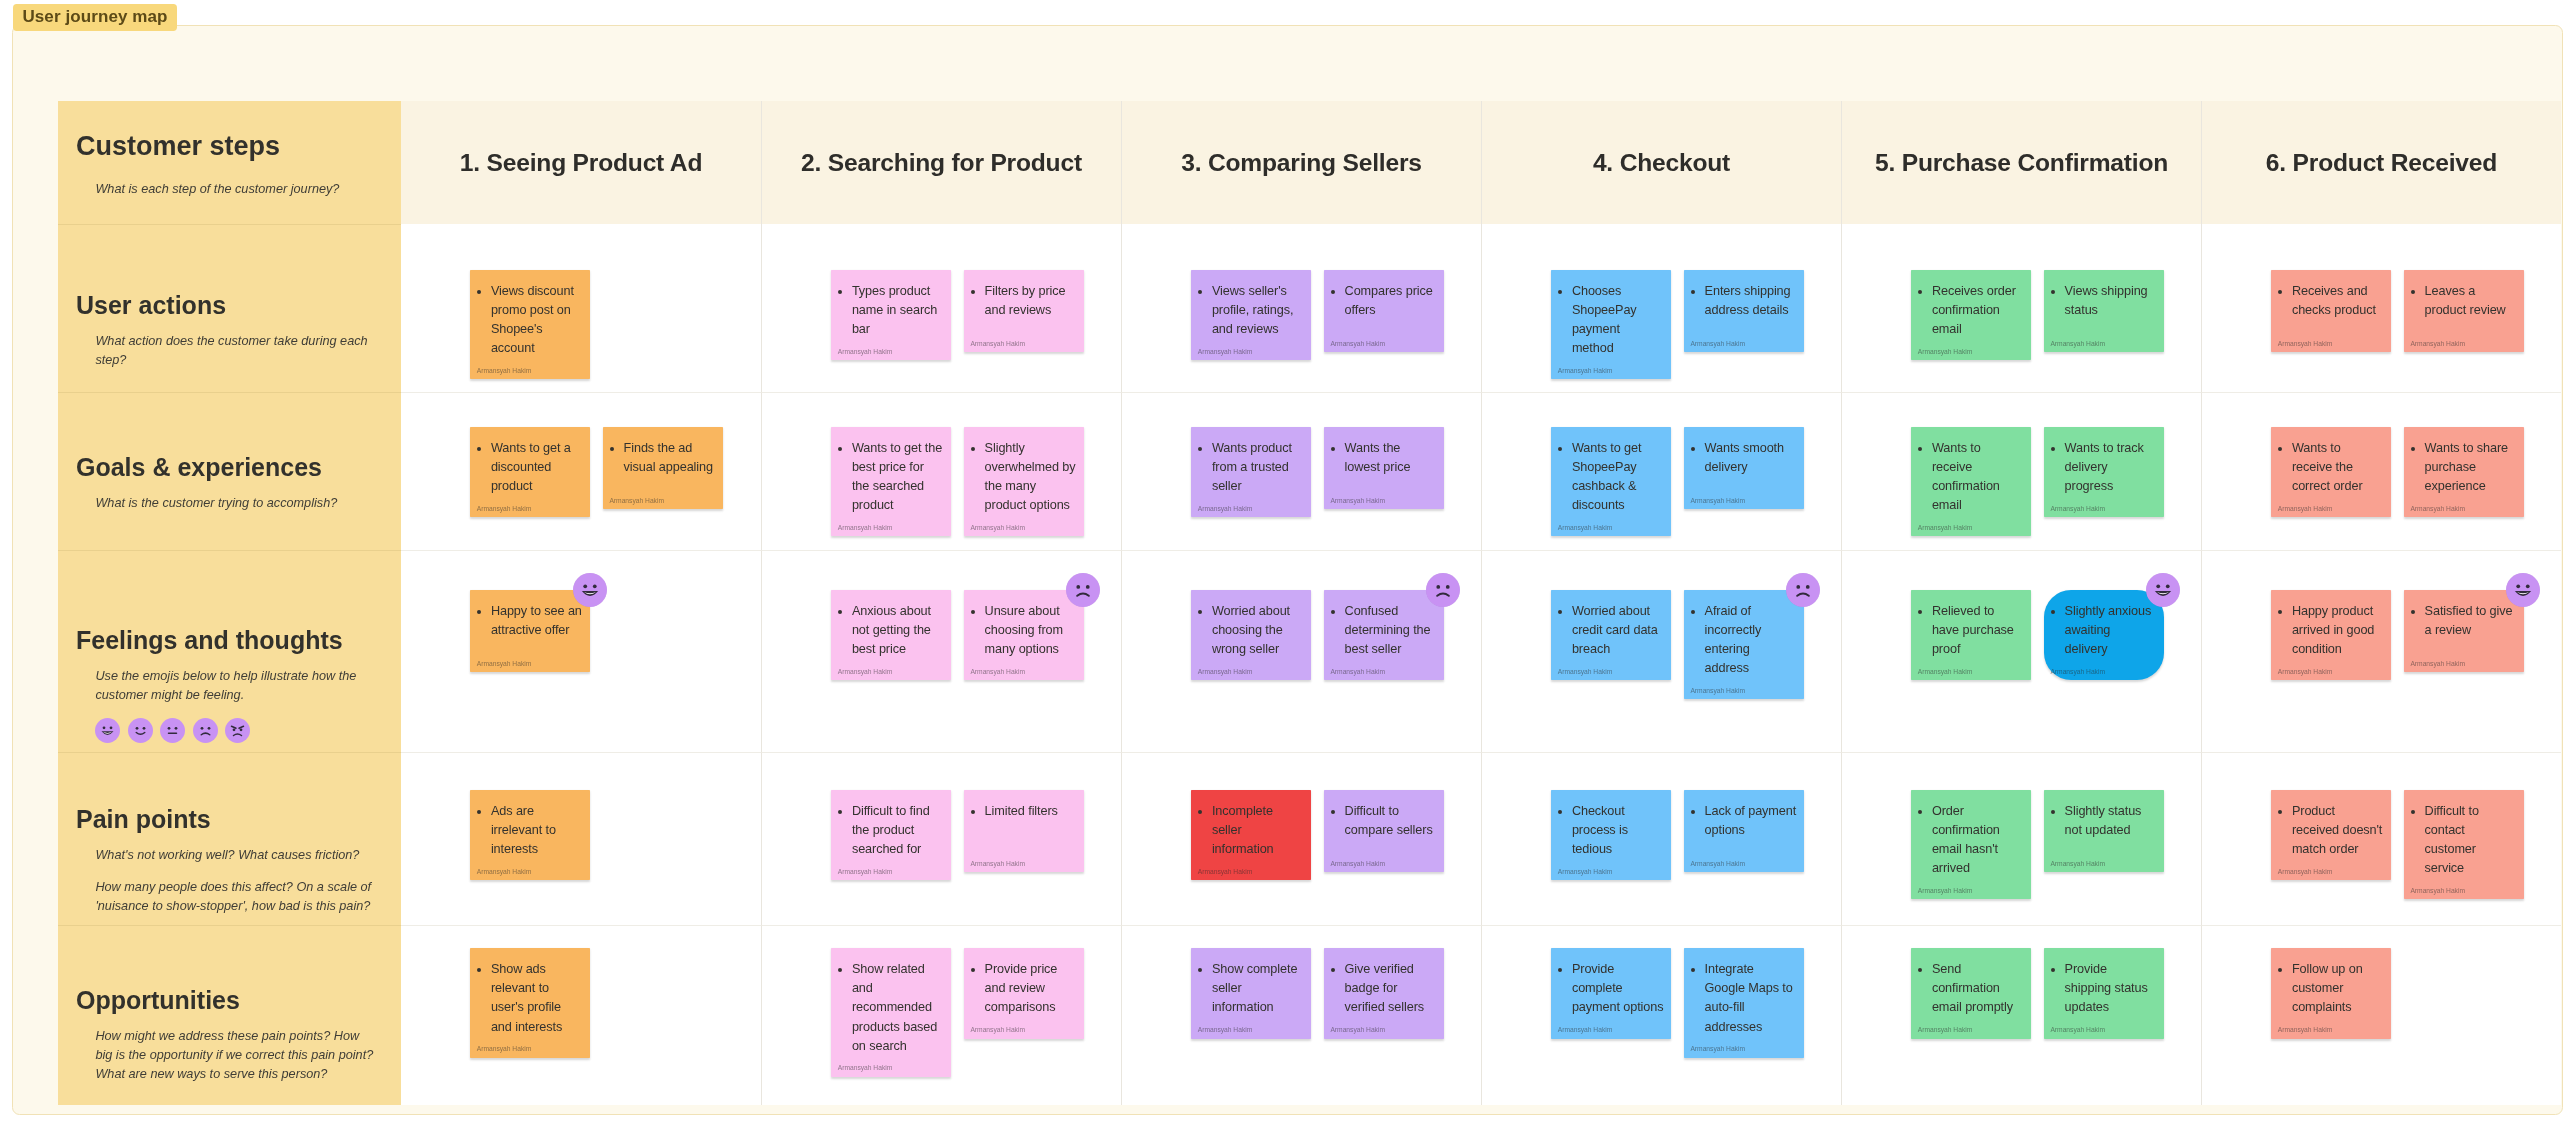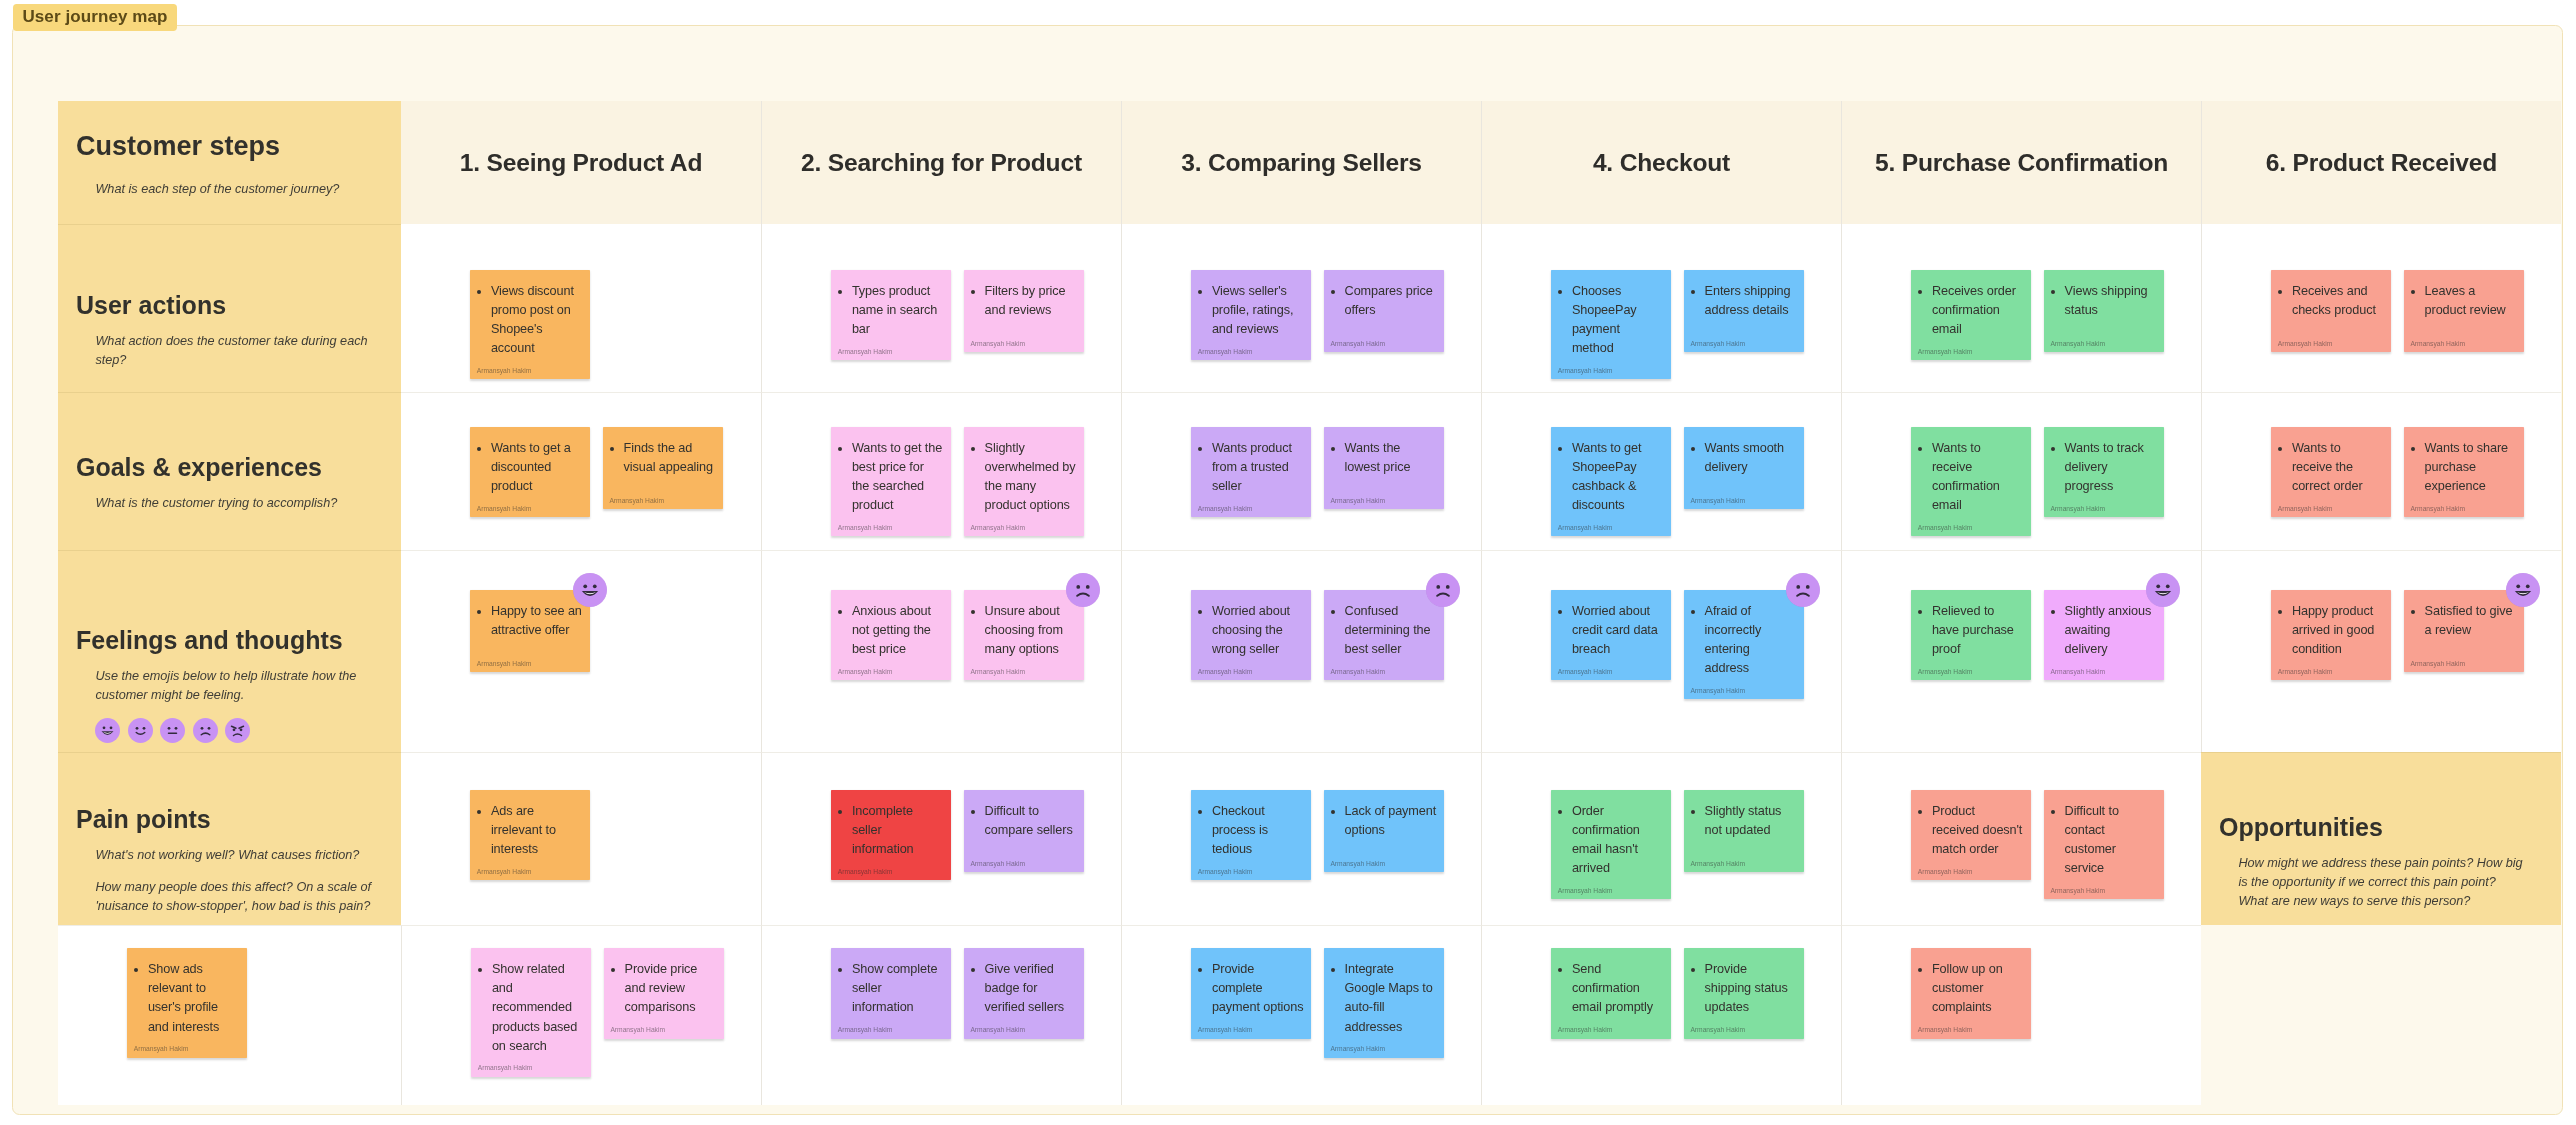--- a/index.html
+++ b/index.html
@@ -408,21 +408,21 @@
         </svg></span>
     </div>
     <div class="cell step-cell sep hline">
       <div class="notes n-fe">
         <div class="sticky" style="background: rgb(128, 223, 160);">
           <ul>
             <li>Relieved to have purchase proof</li>
           </ul>
           <span class="author">Armansyah Hakim</span>
         </div>
-        <div class="sticky" style="background: #f0abfc;">
+        <div class="sticky" style="background: #0ea5e9; border-radius: 27px;">
           <ul>
             <li>Slightly anxious awaiting delivery</li>
           </ul>
           <span class="author">Armansyah Hakim</span>
         </div>
       </div>
       <span class="emoji corner-emoji double" style="width: 34px; height: 34px; top: 21.6px;"><svg width="34" height="34" viewBox="0 0 100 100">
           <circle cx="50" cy="50" r="50" fill="#c892f3"></circle>
           <circle cx="36" cy="39" r="5.5" fill="#322b3d"></circle>
           <circle cx="64" cy="39" r="5.5" fill="#322b3d"></circle>
@@ -463,20 +463,36 @@
         <div class="sticky" style="background: rgb(249, 182, 95);">
           <ul>
             <li>Ads are irrelevant to interests</li>
           </ul>
           <span class="author">Armansyah Hakim</span>
         </div>
       </div>
     </div>
     <div class="cell step-cell sep hline">
       <div class="notes n-pa">
+        <div class="sticky" style="background: rgb(251, 194, 239);">
+          <ul>
+            <li>Difficult to find the product searched for</li>
+          </ul>
+          <span class="author">Armansyah Hakim</span>
+        </div>
+        <div class="sticky" style="background: rgb(251, 194, 239);">
+          <ul>
+            <li>Limited filters</li>
+          </ul>
+          <span class="author">Armansyah Hakim</span>
+        </div>
+      </div>
+    </div>
+    <div class="cell step-cell sep hline">
+      <div class="notes n-pa">
         <div class="sticky" style="background: #ef4444;">
           <ul>
             <li>Incomplete seller information</li>
           </ul>
           <span class="author">Armansyah Hakim</span>
         </div>
         <div class="sticky" style="background: rgb(203, 169, 246);">
           <ul>
             <li>Difficult to compare sellers</li>
           </ul>

